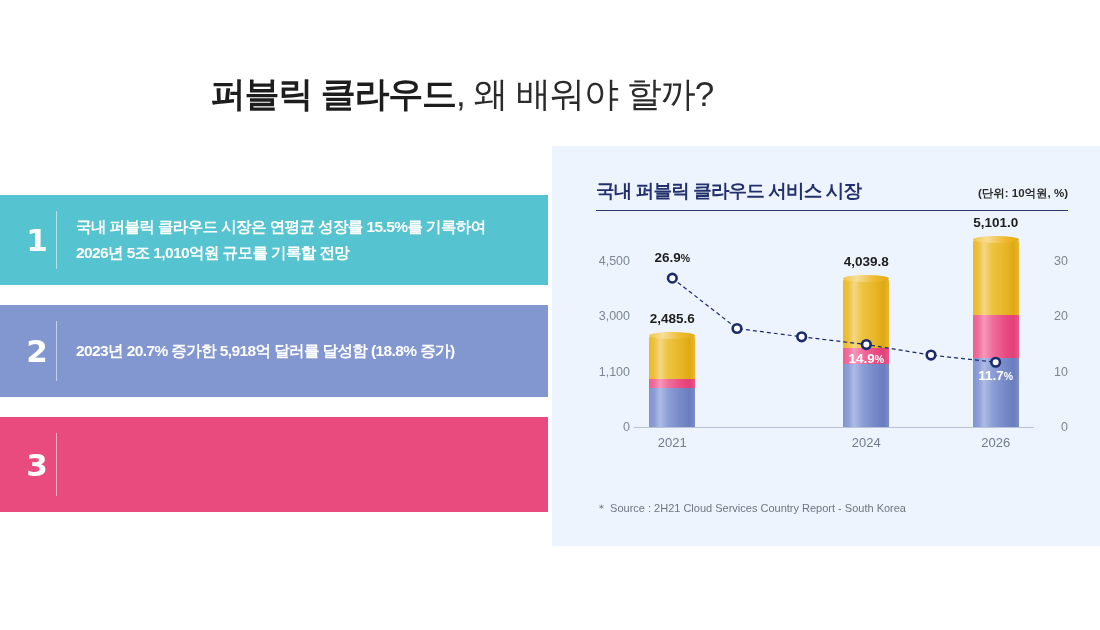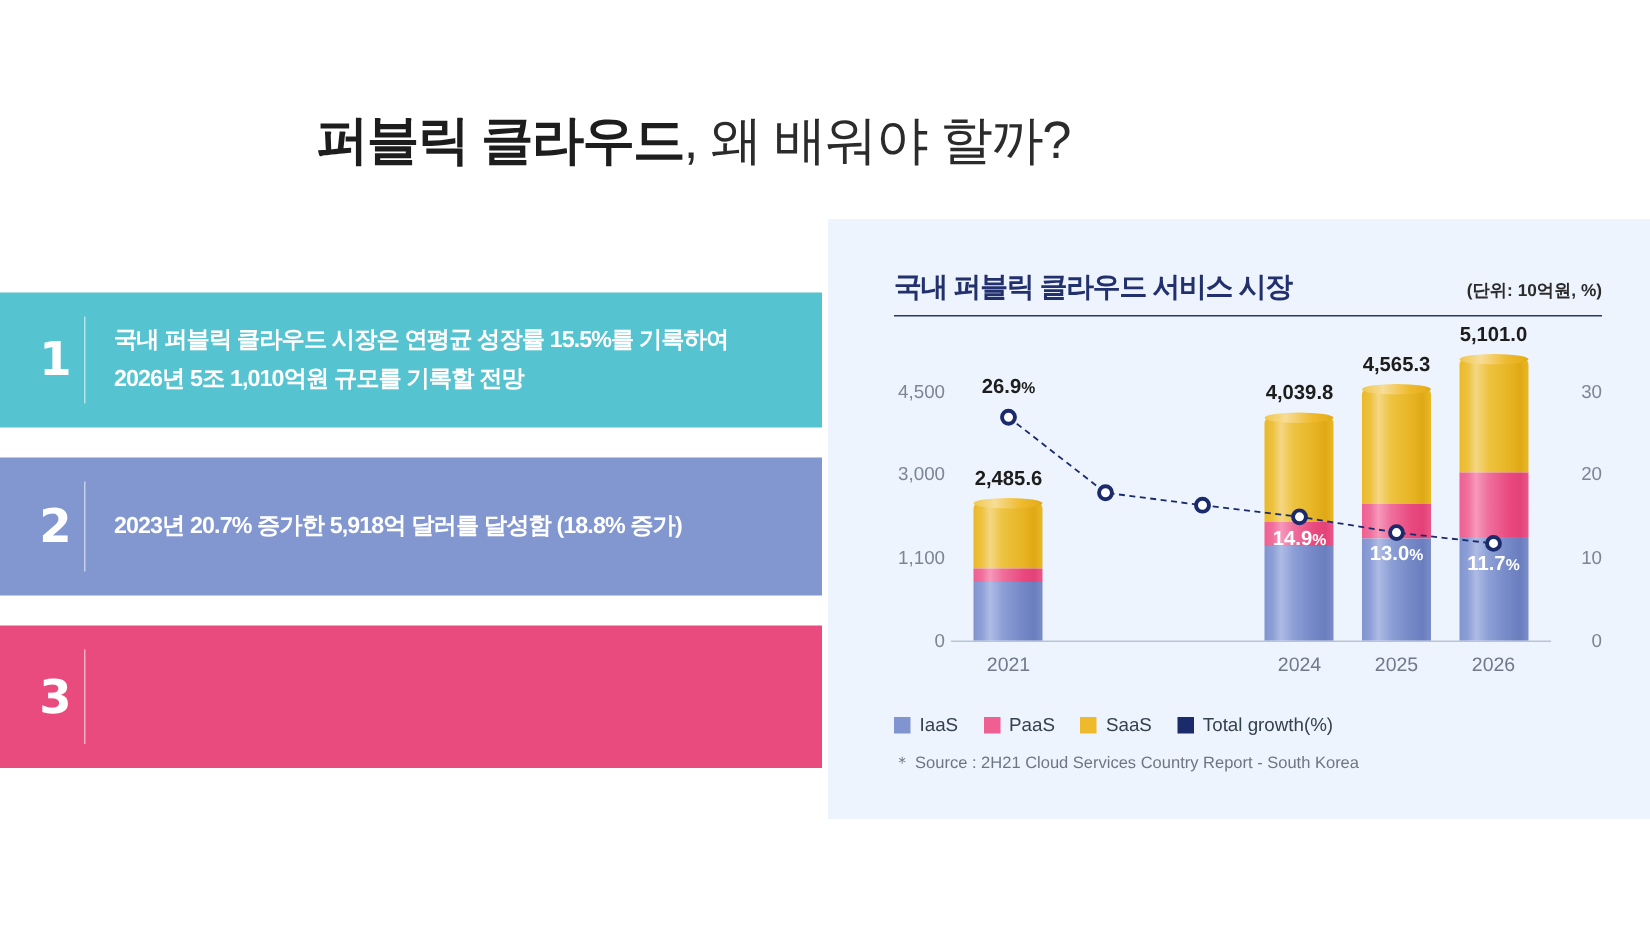--- a/index.html
+++ b/index.html
@@ -206,32 +206,20 @@
               <div class="seg saas" style="height: 69.7126px;">
                 <div class="bar-top-cap"></div>
               </div>
               <div class="seg paas" style="height: 15.8622px;"></div>
               <div class="seg iaas" style="height: 63.4489px;"></div>
             </div>
             <div class="bar-value" style="bottom: 158.024px; margin-top: 36px;">4,039.8</div>
             <div class="bar-pct" style="bottom: 61.4467px;">14.9<span class="small">%</span></div>
             <div class="xtick">2024</div>
           </div>
-          <div class="bar-col" style="left: 268px;">
-            <div class="bar-stack" style="height: 168.409px;">
-              <div class="seg saas" style="height: 77.2933px;">
-                <div class="bar-top-cap"></div>
-              </div>
-              <div class="seg paas" style="height: 23.6089px;"></div>
-              <div class="seg iaas" style="height: 67.5067px;"></div>
-            </div>
-            <div class="bar-value" style="bottom: 177.409px;">4,565.3</div>
-            <div class="bar-pct" style="bottom: 50.9333px;">13.0<span class="small">%</span></div>
-            <div class="xtick">2025</div>
-          </div>
           <div class="bar-col" style="left: 332.667px;">
             <div class="bar-stack" style="height: 188.17px;">
               <div class="seg saas" style="height: 75.6591px;">
                 <div class="bar-top-cap"></div>
               </div>
               <div class="seg paas" style="height: 43.5289px;"></div>
               <div class="seg iaas" style="height: 68.9822px;"></div>
             </div>
             <div class="bar-value" style="bottom: 197.17px;">5,101.0</div>
             <div class="bar-pct" style="bottom: 43.74px;">11.7<span class="small">%</span></div>
@@ -242,33 +230,15 @@
           <polyline points="76.33333333333334,50.153333333333336 141,100.50666666666666 205.66666666666669,108.80666666666667 270.33333333333337,116.55333333333334 335,127.06666666666666 399.6666666666667,134.26" fill="none" stroke="#1b2a6b" stroke-width="1.2" stroke-dasharray="4 3"></polyline>
           <circle cx="76.33333333333334" cy="50.153333333333336" r="4.3" fill="#ffffff" stroke="#1b2a6b" stroke-width="2.6"></circle>
           <circle cx="141" cy="100.50666666666666" r="4.3" fill="#ffffff" stroke="#1b2a6b" stroke-width="2.6"></circle>
           <circle cx="205.66666666666669" cy="108.80666666666667" r="4.3" fill="#ffffff" stroke="#1b2a6b" stroke-width="2.6"></circle>
           <circle cx="270.33333333333337" cy="116.55333333333334" r="4.3" fill="#ffffff" stroke="#1b2a6b" stroke-width="2.6"></circle>
           <circle cx="335" cy="127.06666666666666" r="4.3" fill="#ffffff" stroke="#1b2a6b" stroke-width="2.6"></circle>
           <circle cx="399.6666666666667" cy="134.26" r="4.3" fill="#ffffff" stroke="#1b2a6b" stroke-width="2.6"></circle>
         </svg>
     </div>
 
-    <div class="legend" id="legend">
-        <div class="legend-item">
-          <span class="legend-swatch" style="background: rgb(128, 148, 207);"></span>
-          <span class="legend-label">IaaS</span>
-        </div>
-        <div class="legend-item">
-          <span class="legend-swatch" style="background: rgb(239, 95, 145);"></span>
-          <span class="legend-label">PaaS</span>
-        </div>
-        <div class="legend-item">
-          <span class="legend-swatch" style="background: rgb(238, 186, 44);"></span>
-          <span class="legend-label">SaaS</span>
-        </div>
-        <div class="legend-item">
-          <span class="legend-swatch" style="background: rgb(27, 42, 107);"></span>
-          <span class="legend-label">Total growth(%)</span>
-        </div>
-      </div>
     <div class="source">＊ Source : 2H21 Cloud Services Country Report - South Korea</div>
   </div>
 </div>
 
 </body></html>

